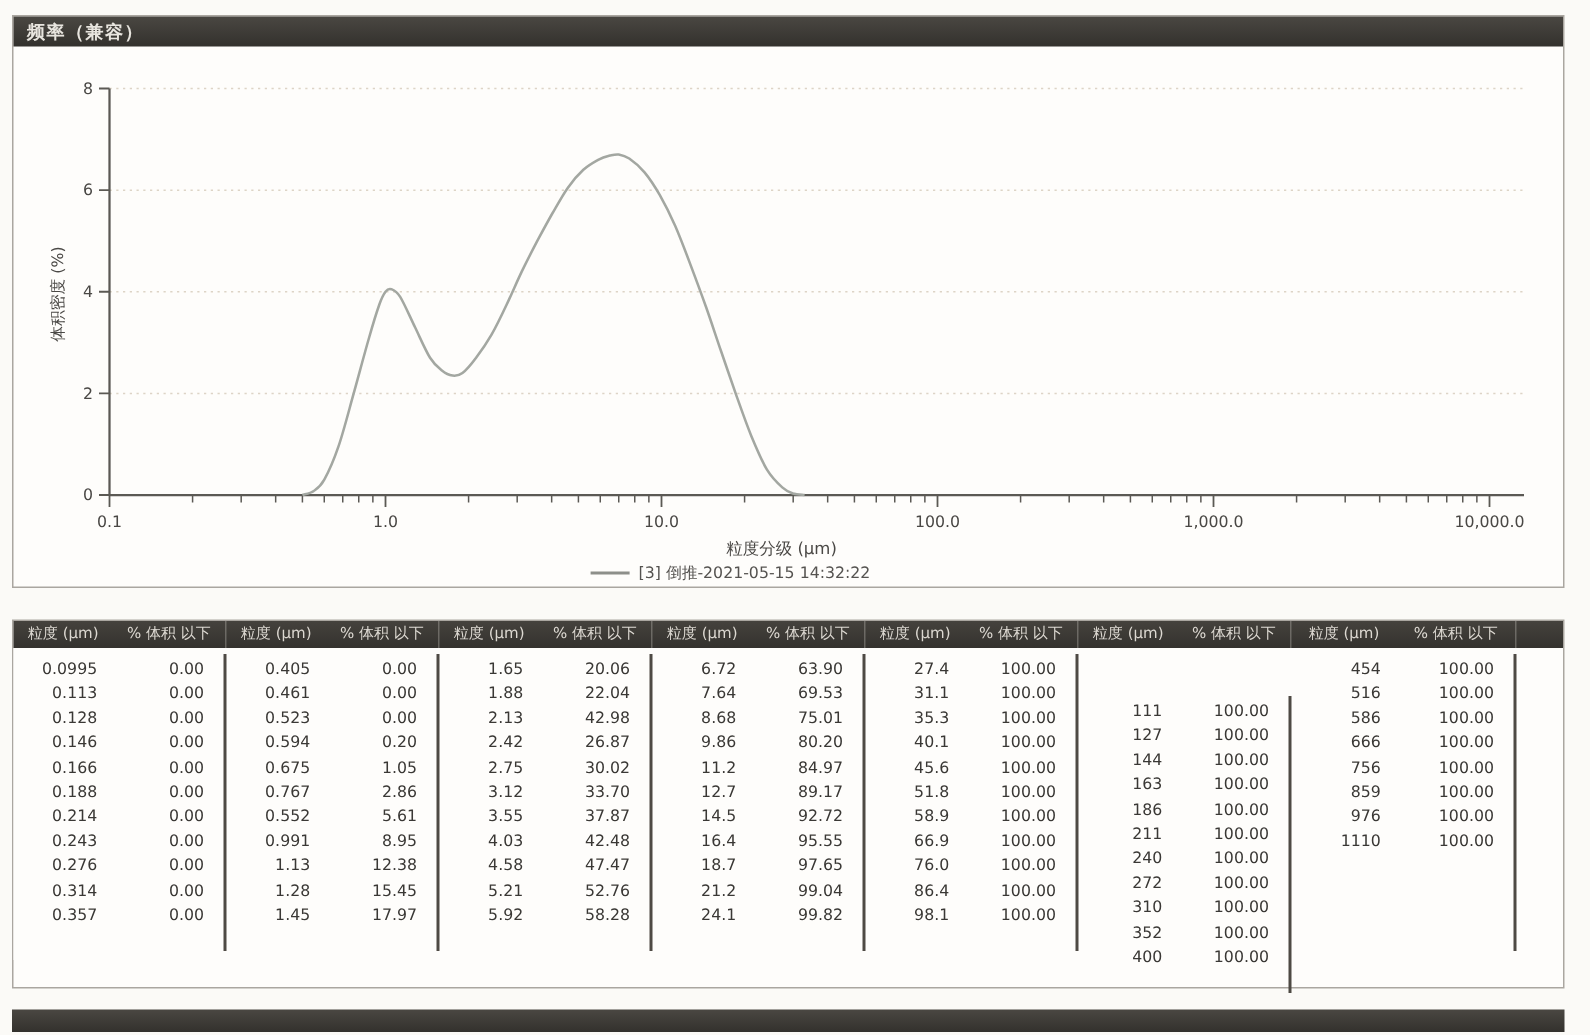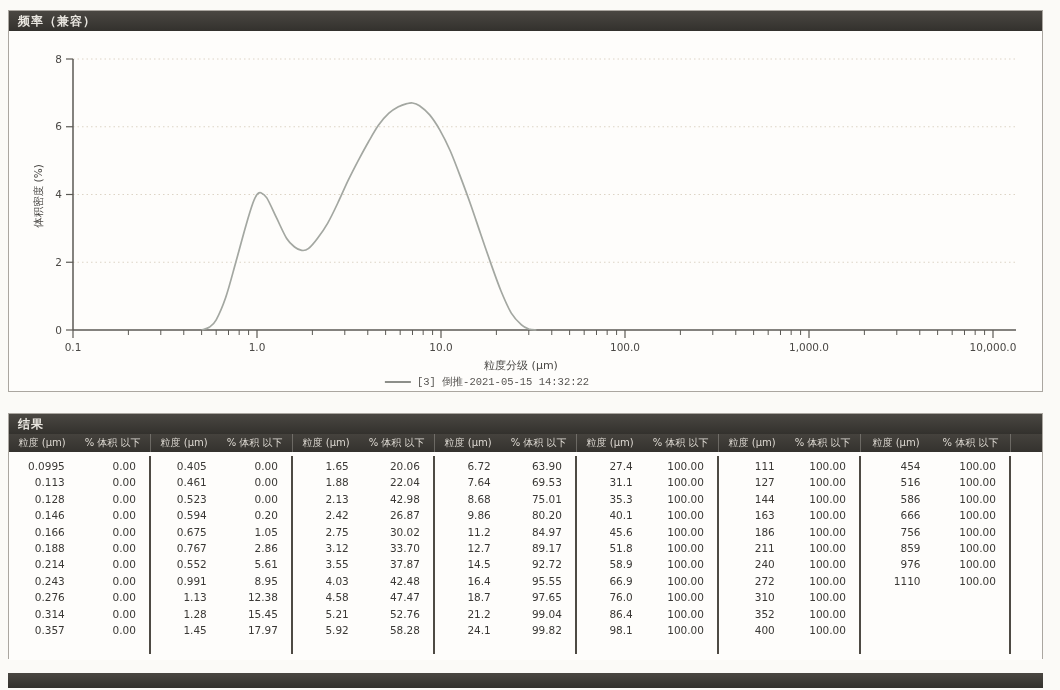--- a/index.html
+++ b/index.html
@@ -37,21 +37,21 @@
   }
   .xlabel{
     position:absolute;left:512px;top:327px;
     transform:translateX(-50%);
     font-size:11px;color:#4a4845;white-space:nowrap;
   }
   .legend{
     position:absolute;left:478px;top:344px;
     transform:translateX(-50%);
     font-size:10.5px;color:#555350;
-    display:flex;align-items:center;gap:6px;white-space:nowrap;font-family:Liberation Mono, monospace;
+    display:flex;align-items:center;gap:6px;white-space:nowrap;
   }
   .legend-line{display:inline-block;width:26px;height:0;border-top:2px solid #8d8f8a;}
 
   .t-header{
     display:flex;height:18px;
     background:linear-gradient(#45423d,#34322e);
     color:#ddd9d2;font-size:10px;
   }
   .t-hgroup{display:flex;box-sizing:border-box;border-right:1px solid rgba(235,230,222,.28);flex:0 0 auto;}
   .hc1{width:47%;text-align:center;line-height:18px;overflow:hidden;white-space:nowrap;}
@@ -152,23 +152,20 @@
       <div class="ylabel">体积密度 (%)</div>
       <div class="xlabel">粒度分级 (µm)</div>
       <div class="legend">
         <span class="legend-line"></span>
         <span>[3] 倒推-2021-05-15 14:32:22</span>
       </div>
     </div>
   </section>
 
   <section class="panel results-panel">
-    <div class="panel-header">
-      <span>结果</span>
-    </div>
     <div class="t-header" id="t-header">
         <div class="t-hgroup" style="width: 142px;">
           <span class="hc1">粒度 (µm)</span>
           <span class="hc2">% 体积 以下</span>
         </div>
         <div class="t-hgroup" style="width: 142px;">
           <span class="hc1">粒度 (µm)</span>
           <span class="hc2">% 体积 以下</span>
         </div>
         <div class="t-hgroup" style="width: 142px;">
@@ -416,21 +413,21 @@
           </div>
           <div class="t-row">
             <span class="c1">86.4</span>
             <span class="c2">100.00</span>
           </div>
           <div class="t-row">
             <span class="c1">98.1</span>
             <span class="c2">100.00</span>
           </div>
         </div>
-        <div class="t-group" style="width: 142px;">
+        <div class="t-group" style="width: 142px; margin-top: 28px;">
           <div class="t-row">
             <span class="c1">111</span>
             <span class="c2">100.00</span>
           </div>
           <div class="t-row">
             <span class="c1">127</span>
             <span class="c2">100.00</span>
           </div>
           <div class="t-row">
             <span class="c1">144</span>

